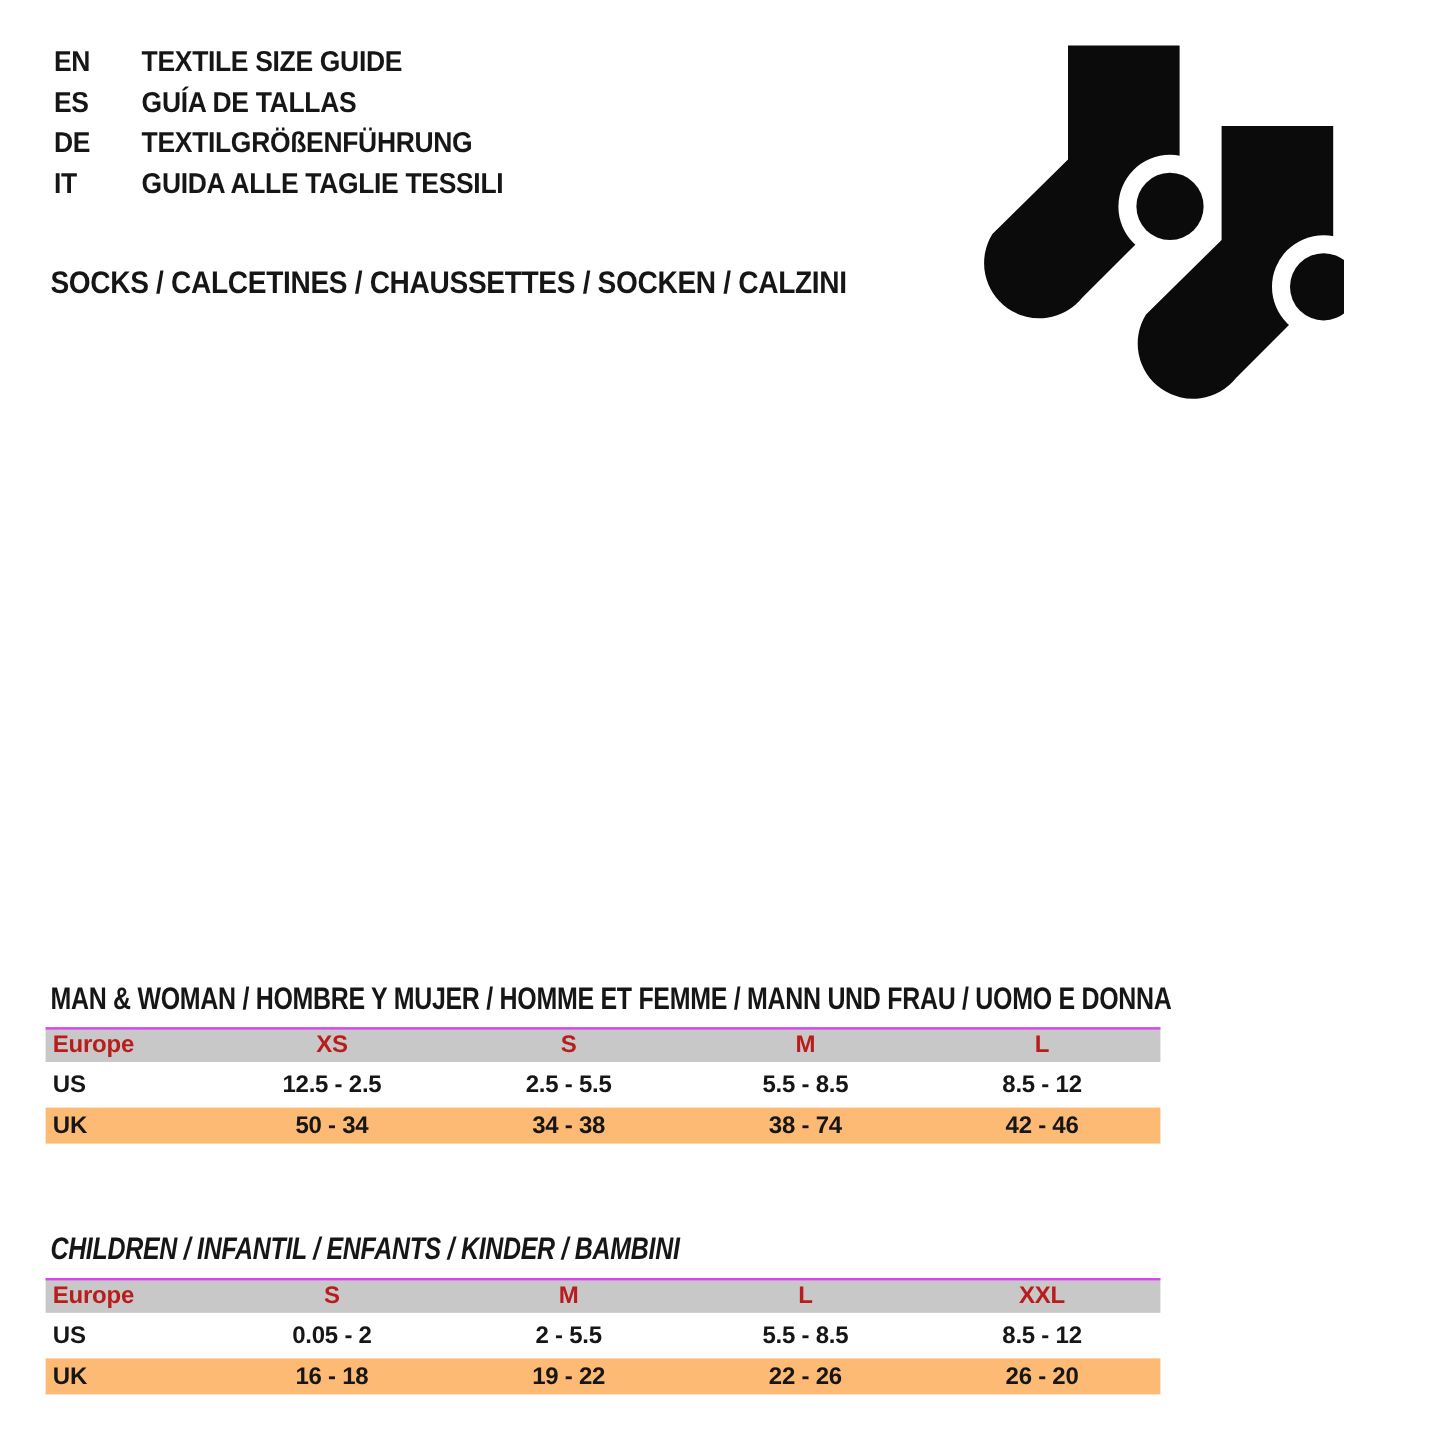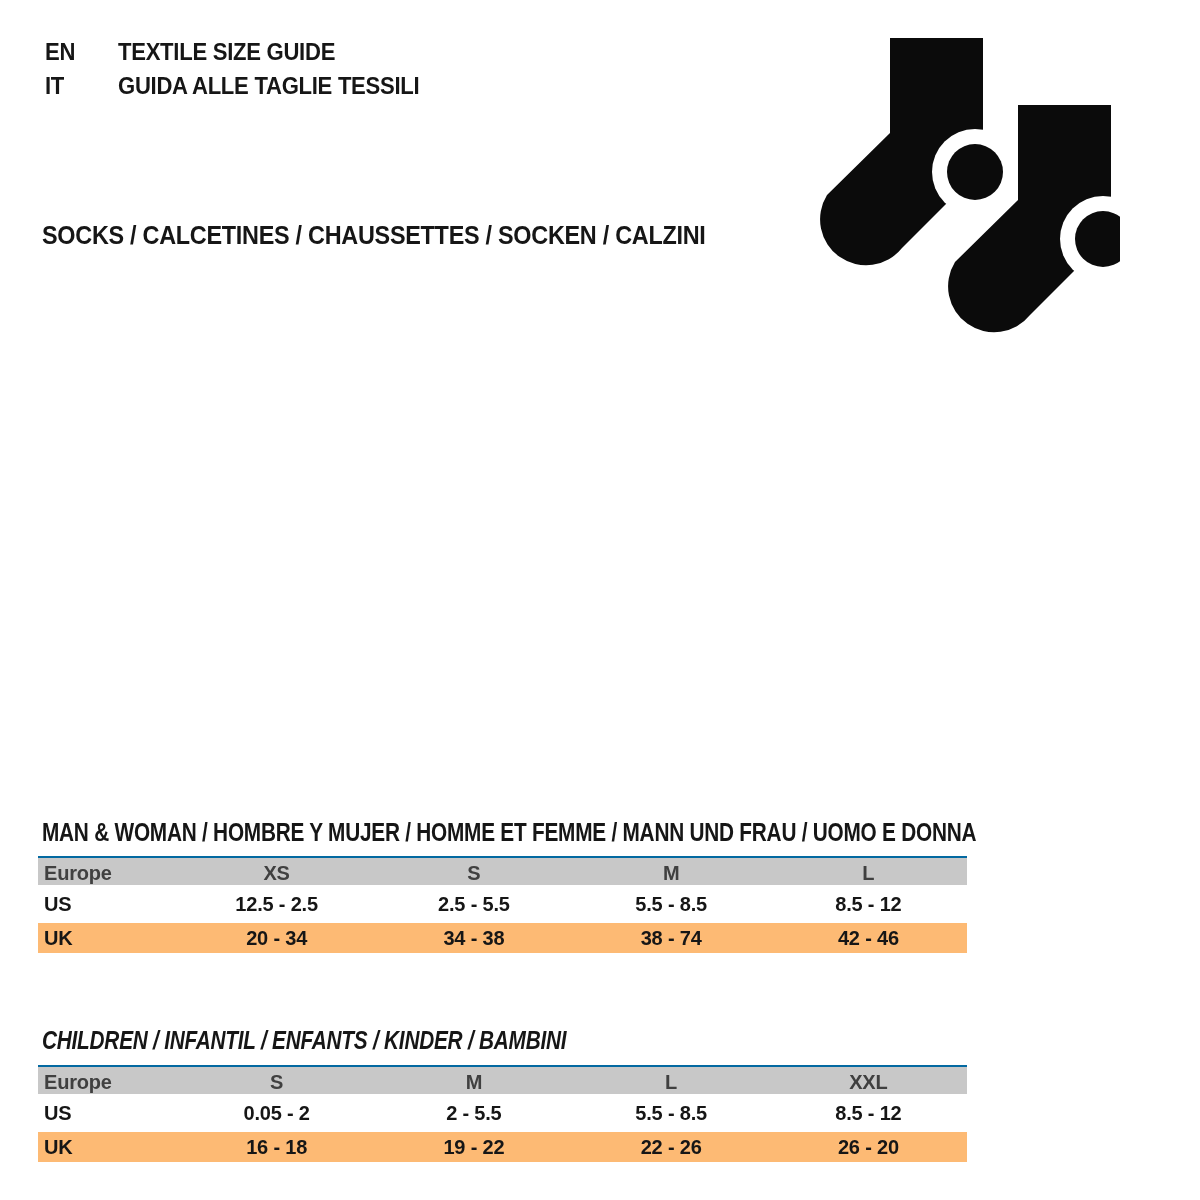--- a/index.html
+++ b/index.html
@@ -44,37 +44,44 @@
     display: flex;
     height: 30px;
     align-items: center;
     margin-bottom: 4px;
     font-size: 20px;
     letter-spacing: -0.2px;
   }
   .trow.thead {
     height: 27px;
     background: #c8c8c8;
-    border-top: 2px solid #0369a1;
-    color: #404040;
-    align-items: flex-end;
+    border-top: 2px solid #d946ef;
+    color: #b91c1c;
   }
   .trow.alt { background: #fdba74; }
   .cell { flex: 1; text-align: center; white-space: nowrap; }
   .cell.first { flex: 0 0 140px; text-align: left; padding-left: 6px; box-sizing: border-box; }
 </style>
 </head>
 <body>
 
 <div class="canvas">
 
   <div class="lang-list">
     <div class="lang-row">
       <span class="lang-code"><span class="cnd">EN</span></span>
       <span class="lang-label"><span class="cnd">TEXTILE SIZE GUIDE</span></span>
+    </div>
+    <div class="lang-row">
+      <span class="lang-code"><span class="cnd">ES</span></span>
+      <span class="lang-label"><span class="cnd">GUÍA DE TALLAS</span></span>
+    </div>
+    <div class="lang-row">
+      <span class="lang-code"><span class="cnd">DE</span></span>
+      <span class="lang-label"><span class="cnd">TEXTILGRÖßENFÜHRUNG</span></span>
     </div>
     <div class="lang-row">
       <span class="lang-code"><span class="cnd">IT</span></span>
       <span class="lang-label"><span class="cnd">GUIDA ALLE TAGLIE TESSILI</span></span>
     </div>
   </div>
 
   <div class="category-heading">
     <span class="cnd">SOCKS / CALCETINES / CHAUSSETTES / SOCKEN / CALZINI</span>
   </div>
@@ -107,21 +114,21 @@
     </div>
     <div class="trow">
       <div class="cell first">US</div>
       <div class="cell">12.5 - 2.5</div>
       <div class="cell">2.5 - 5.5</div>
       <div class="cell">5.5 - 8.5</div>
       <div class="cell">8.5 - 12</div>
     </div>
     <div class="trow alt">
       <div class="cell first">UK</div>
-      <div class="cell">20 - 34</div>
+      <div class="cell">50 - 34</div>
       <div class="cell">34 - 38</div>
       <div class="cell">38 - 74</div>
       <div class="cell">42 - 46</div>
     </div>
   </div>
 
   <div class="table-title title-2">
     <span class="cnd">CHILDREN / INFANTIL / ENFANTS / KINDER / BAMBINI</span>
   </div>
   <div class="size-table table-2">

